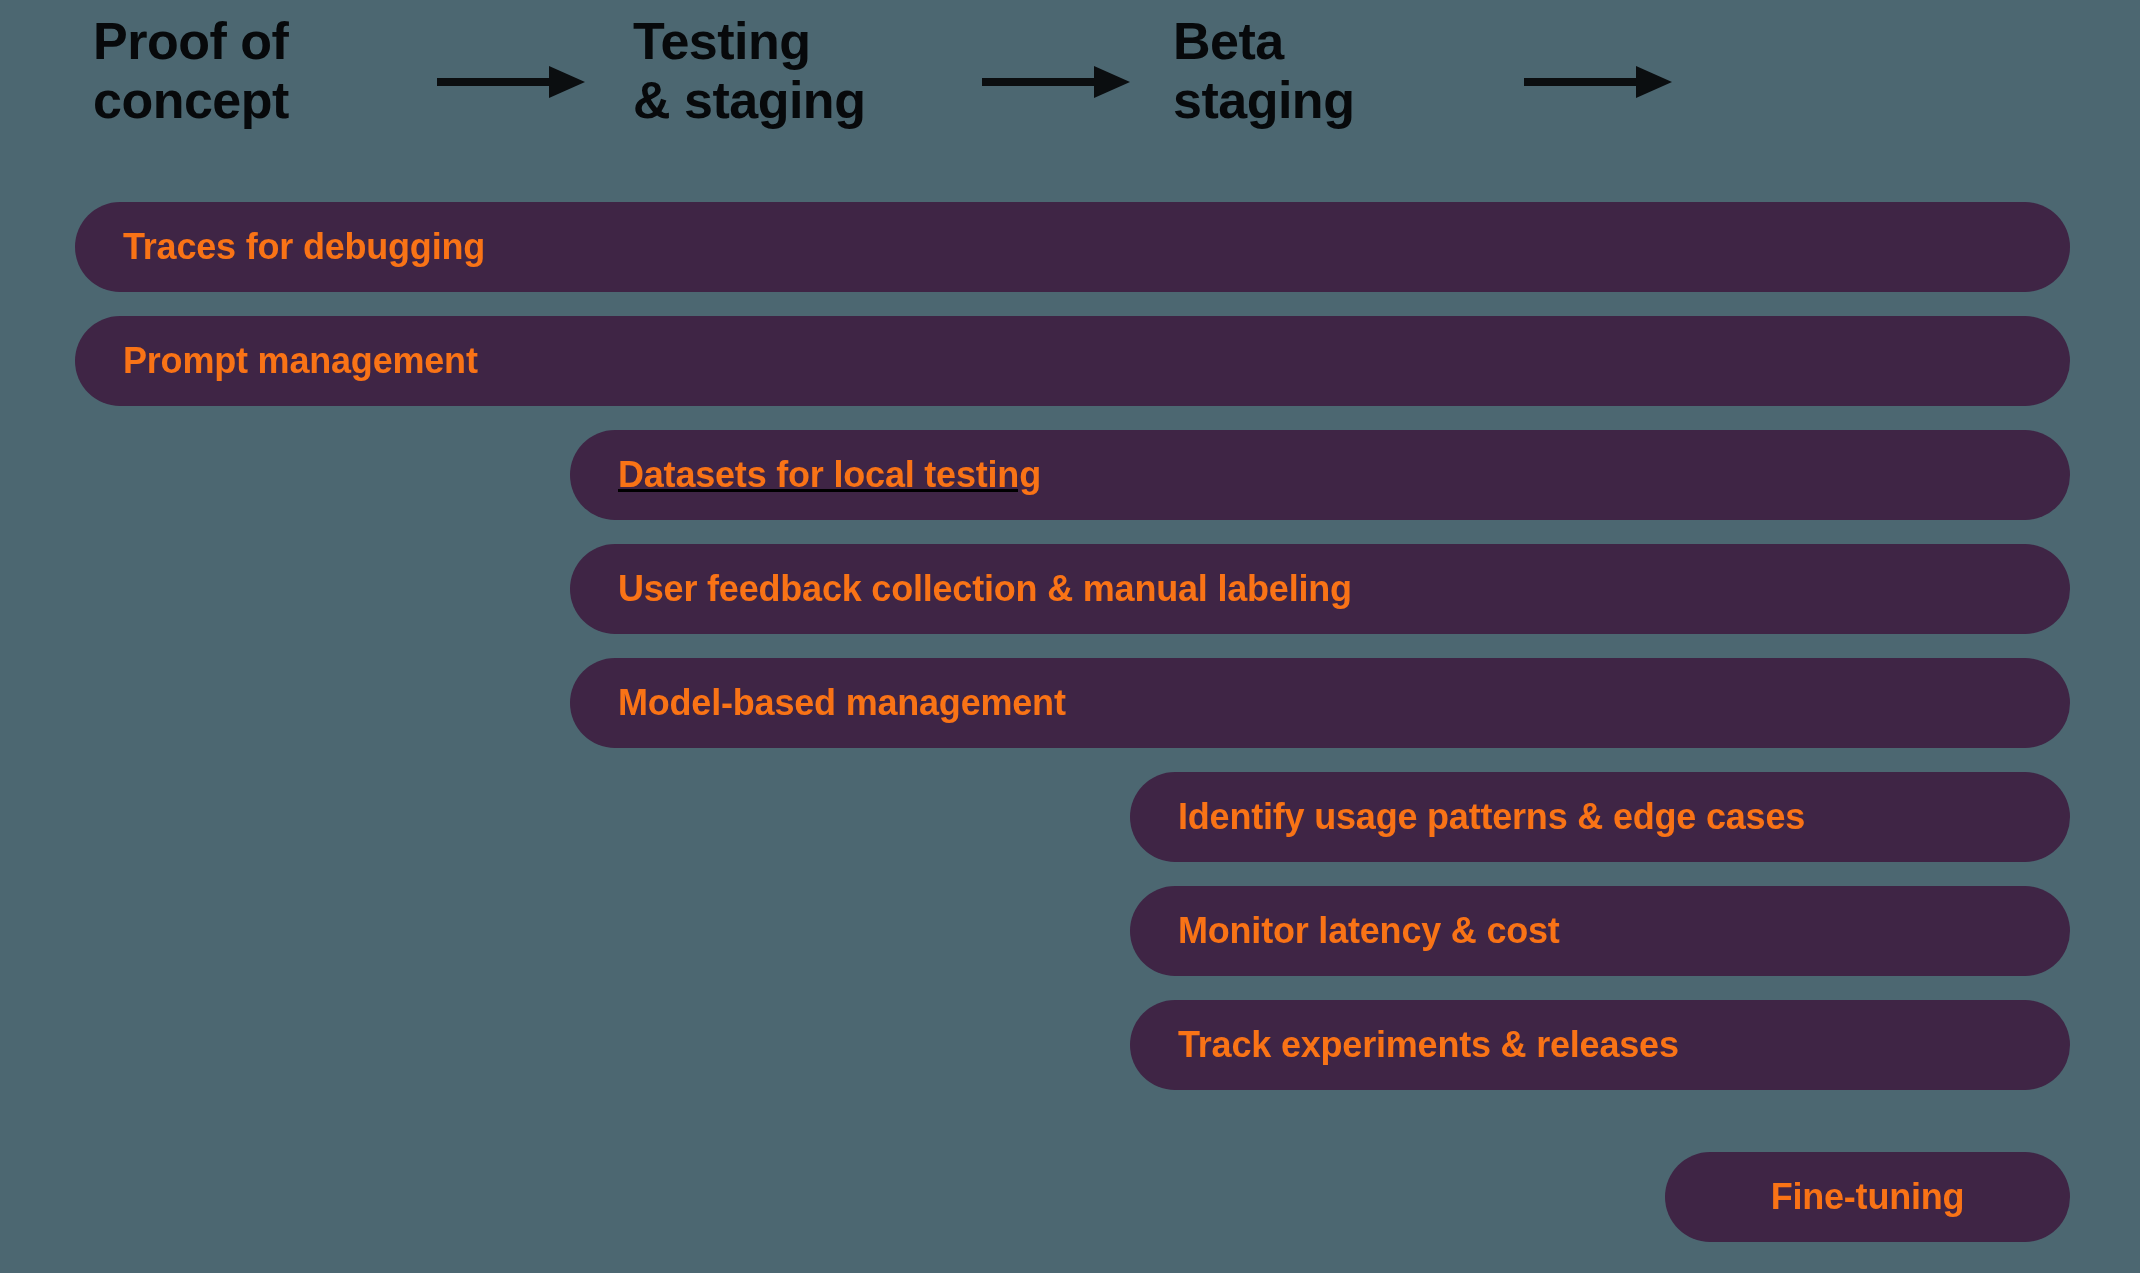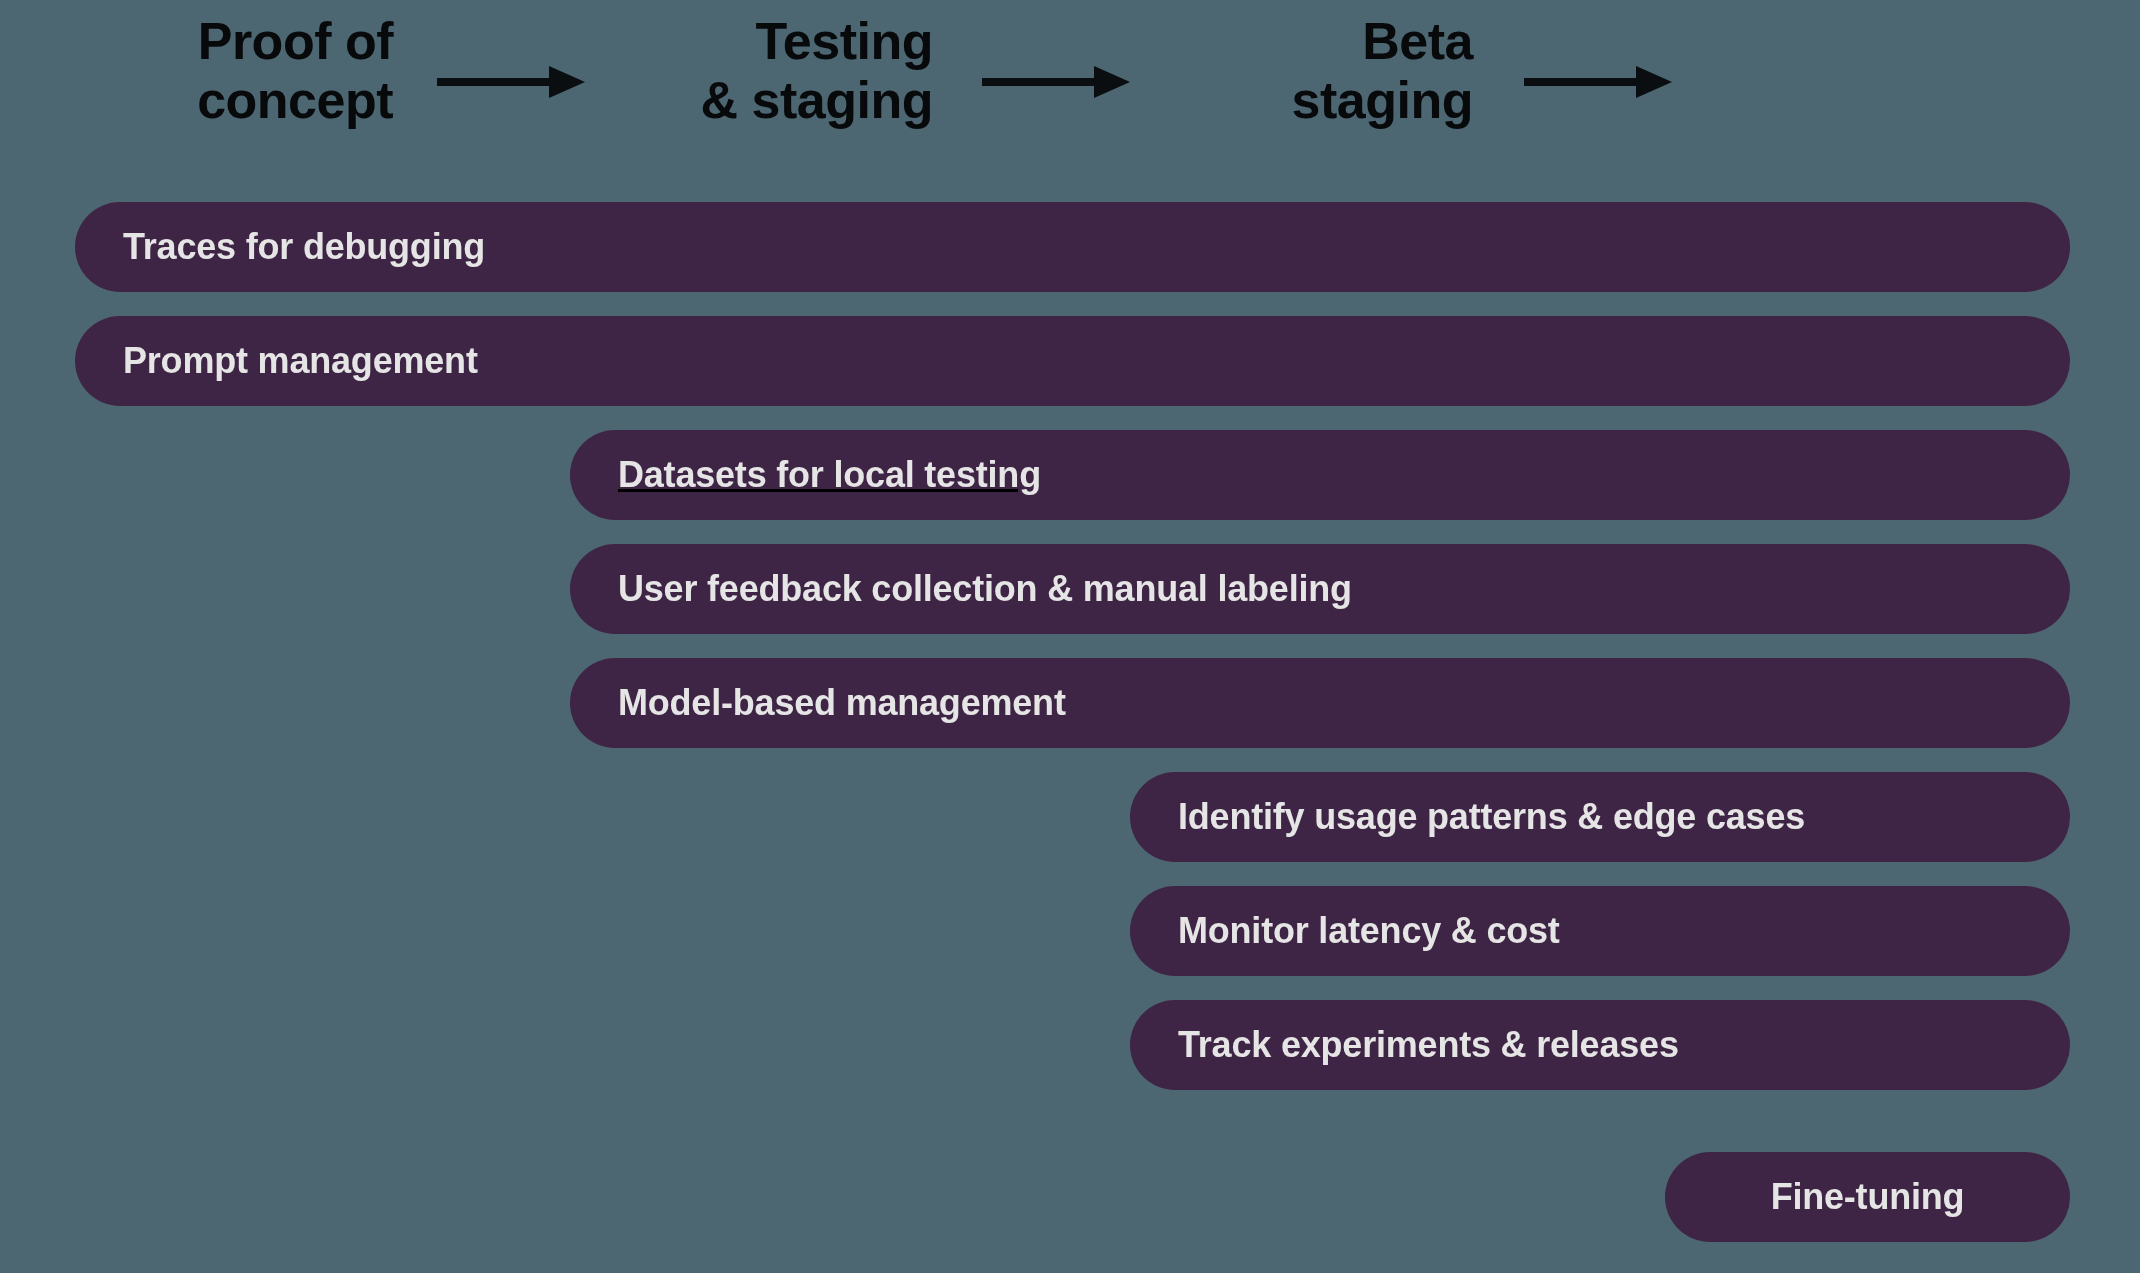--- a/index.html
+++ b/index.html
@@ -24,21 +24,21 @@
     position: absolute;
     top: 0;
     left: 0;
     width: 2140px;
     height: 175px;
   }
   .phase-label {
     position: absolute;
     top: 12px;
     width: 300px;
-    text-align: right;
+    text-align: left;
     color: #07090B;
     font-weight: bold;
     font-size: 52px;
     line-height: 1.13;
     letter-spacing: -0.5px;
     white-space: pre-line;
   }
   .phase-0 { left: 93px; }
   .phase-1 { left: 633px; }
   .phase-2 { left: 1173px; }
@@ -59,21 +59,21 @@
   .bar {
     position: absolute;
     height: 90px;
     background: #3F2545;
     border-radius: 45px;
     display: flex;
     align-items: center;
     box-sizing: border-box;
   }
   .bar-label {
-    color: #e5e5e5;
+    color: #f97316;
     font-weight: bold;
     font-size: 36px;
     letter-spacing: -0.2px;
     white-space: nowrap;
   }
   .bar.align-left  { justify-content: flex-start; padding-left: 48px; }
   .bar.align-center{ justify-content: center; padding: 0 40px; margin-top: 38px; }
 </style>
 </head>
 <body>

